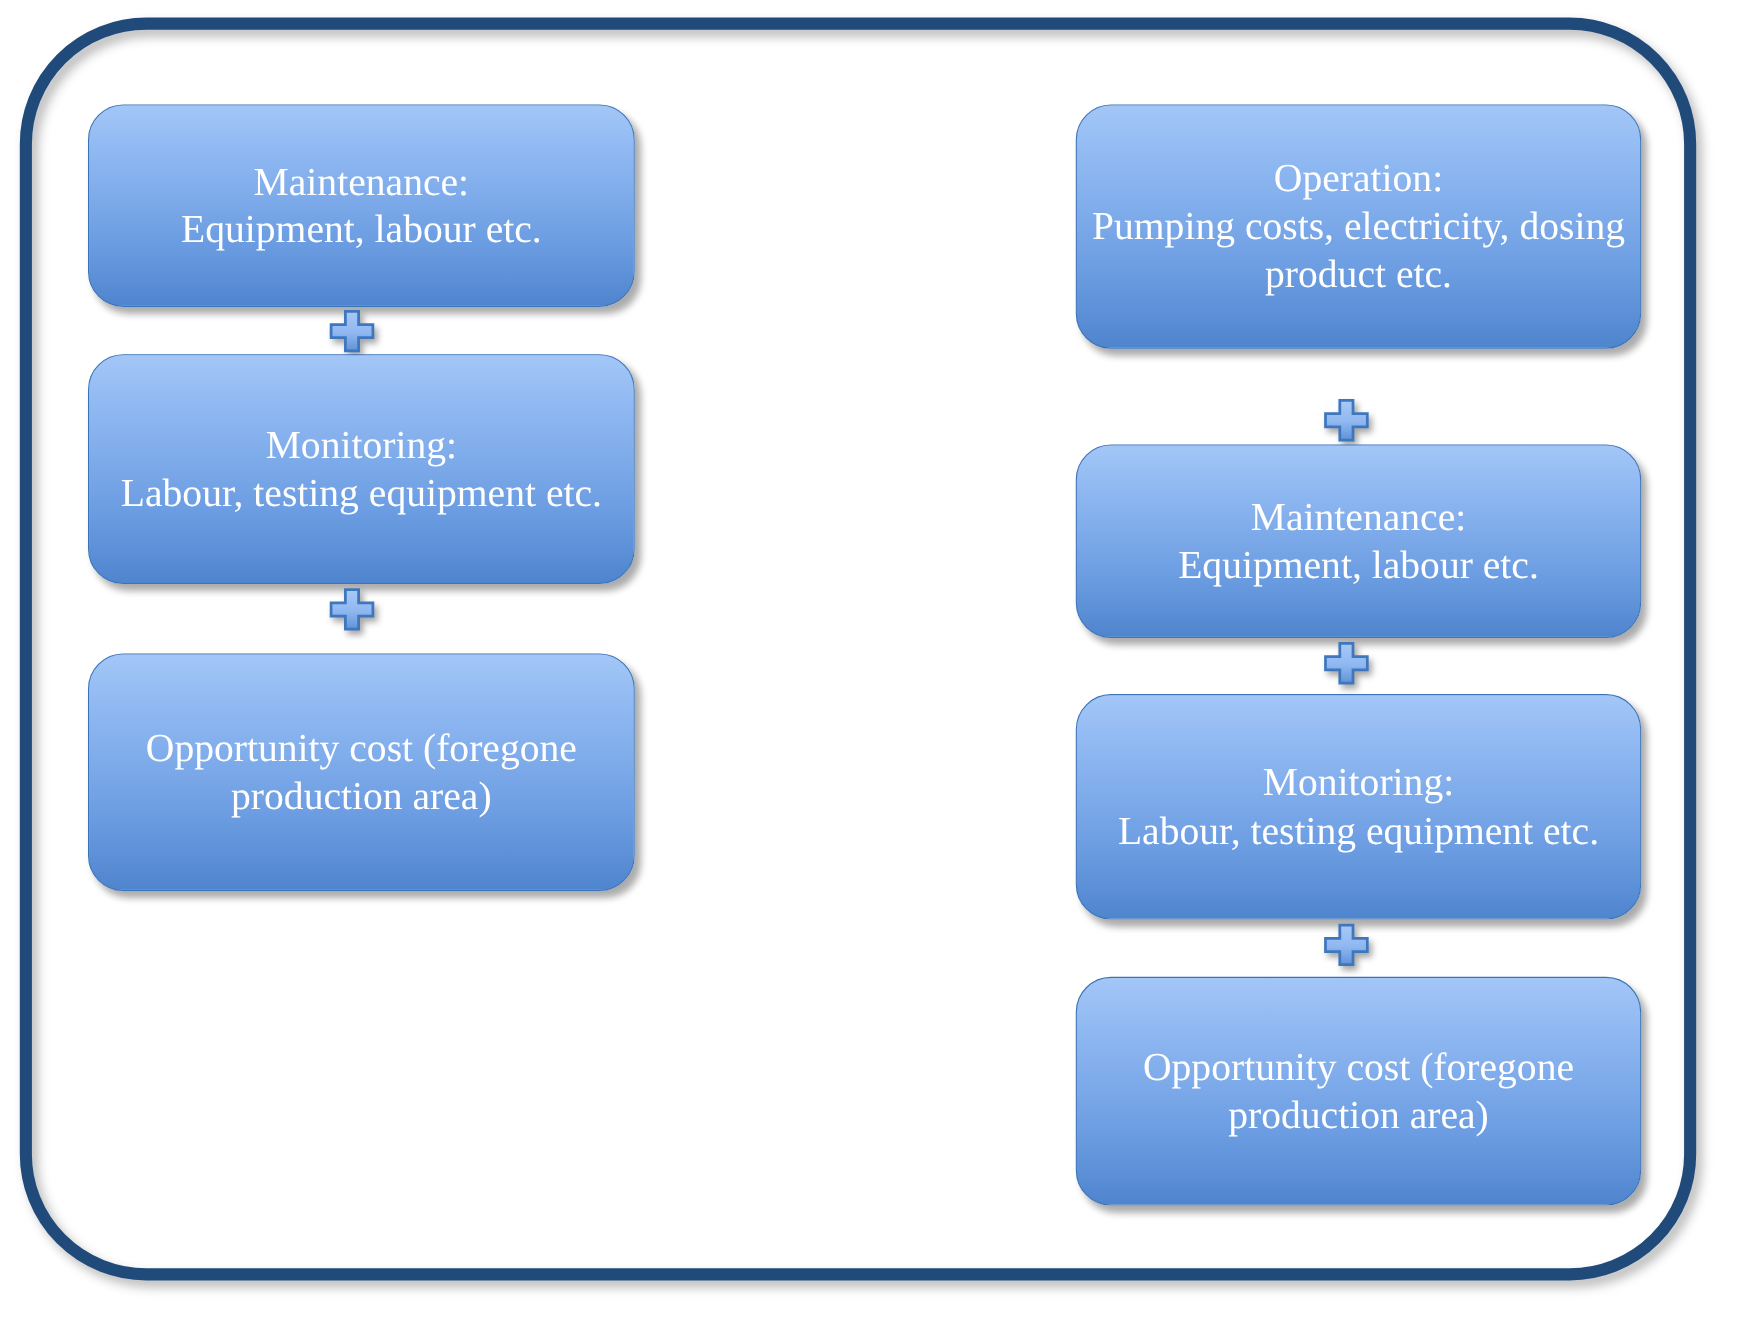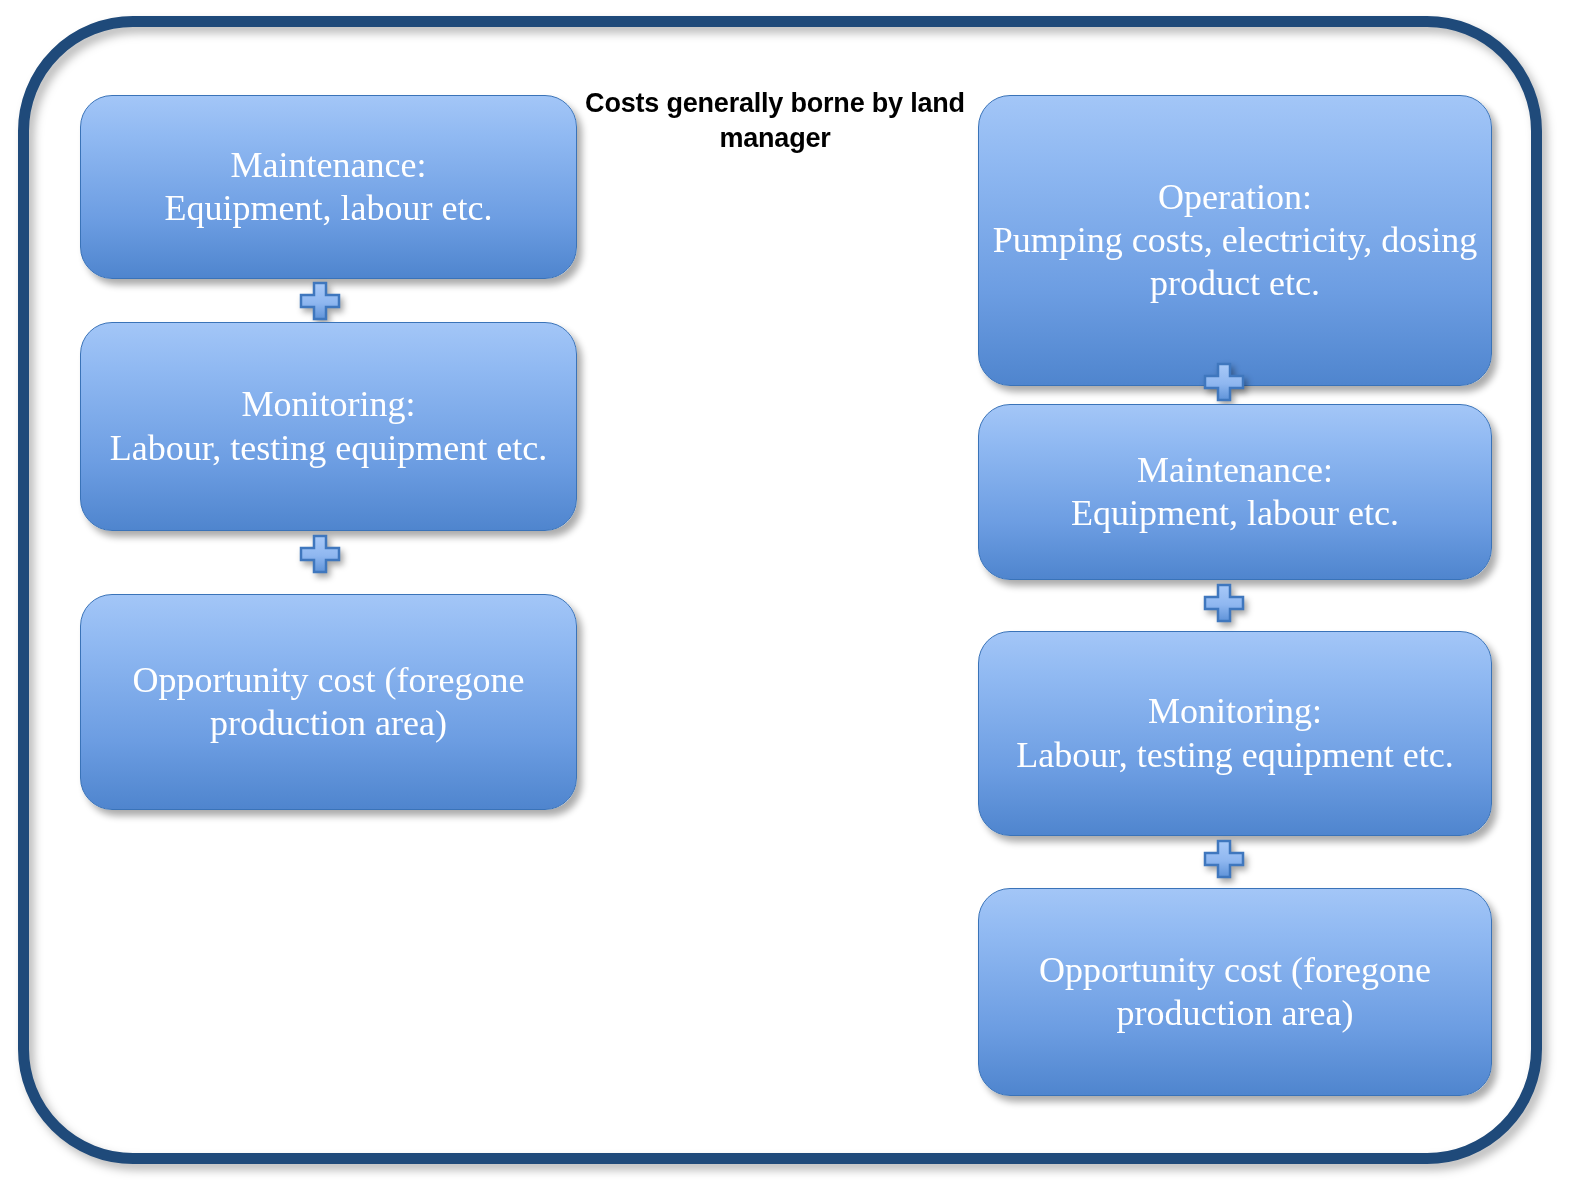--- a/index.html
+++ b/index.html
@@ -84,21 +84,20 @@
   .col-left  { left: 80px;  width: 497px; }
   .col-right { left: 978px; width: 514px; }
 </style>
 </head>
 <body>
 
 <div id="canvas">
 
   <div class="outer-frame"></div>
 
-  <div class="title">Costs generally borne by land manager</div>
 
   <div class="pbox col-left" style="top:95px; height:184px;">
     <span class="txt">Maintenance:<br>Equipment, labour etc.</span>
   </div>
 
   <div class="plus" style="left:299px; top:281px;">
     <svg viewBox="0 0 42 40" xmlns="http://www.w3.org/2000/svg">
       <defs>
         <linearGradient id="pg1" x1="0" y1="0" x2="0" y2="1">
           <stop offset="0%" stop-color="#A8C9F8"></stop>
@@ -124,21 +123,21 @@
         </linearGradient>
       </defs>
       <path d="M15 2 H27 V14 H40 V26 H27 V38 H15 V26 H2 V14 H15 Z" fill="url(#pg2)" stroke="#3F77BE" stroke-width="2.5" stroke-linejoin="miter"></path>
     </svg>
   </div>
 
   <div class="pbox col-left" style="top:594px; height:216px;">
     <span class="txt">Opportunity cost (foregone production area)</span>
   </div>
 
-  <div class="pbox col-right" style="top:95px; height:291px;align-items:center;">
+  <div class="pbox col-right" style="top:95px; height:222px;align-items:center;">
     <span class="txt">Operation:<br>Pumping costs, electricity, dosing product etc.</span>
   </div>
 
   <div class="plus" style="left:1203px; top:362px;">
     <svg viewBox="0 0 42 40" xmlns="http://www.w3.org/2000/svg">
       <defs>
         <linearGradient id="pg3" x1="0" y1="0" x2="0" y2="1">
           <stop offset="0%" stop-color="#A8C9F8"></stop>
           <stop offset="55%" stop-color="#8FB7F0"></stop>
           <stop offset="100%" stop-color="#5F93D8"></stop>

